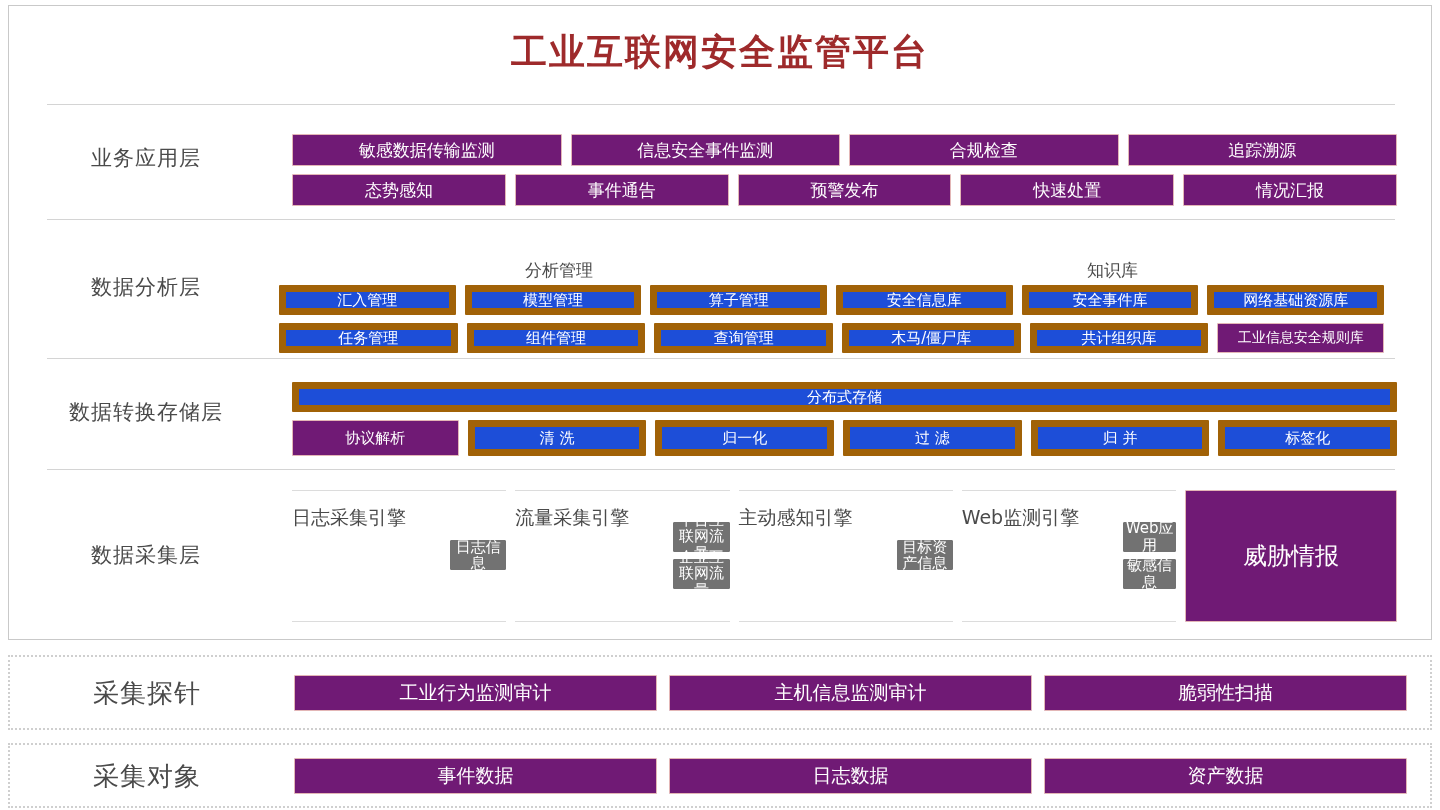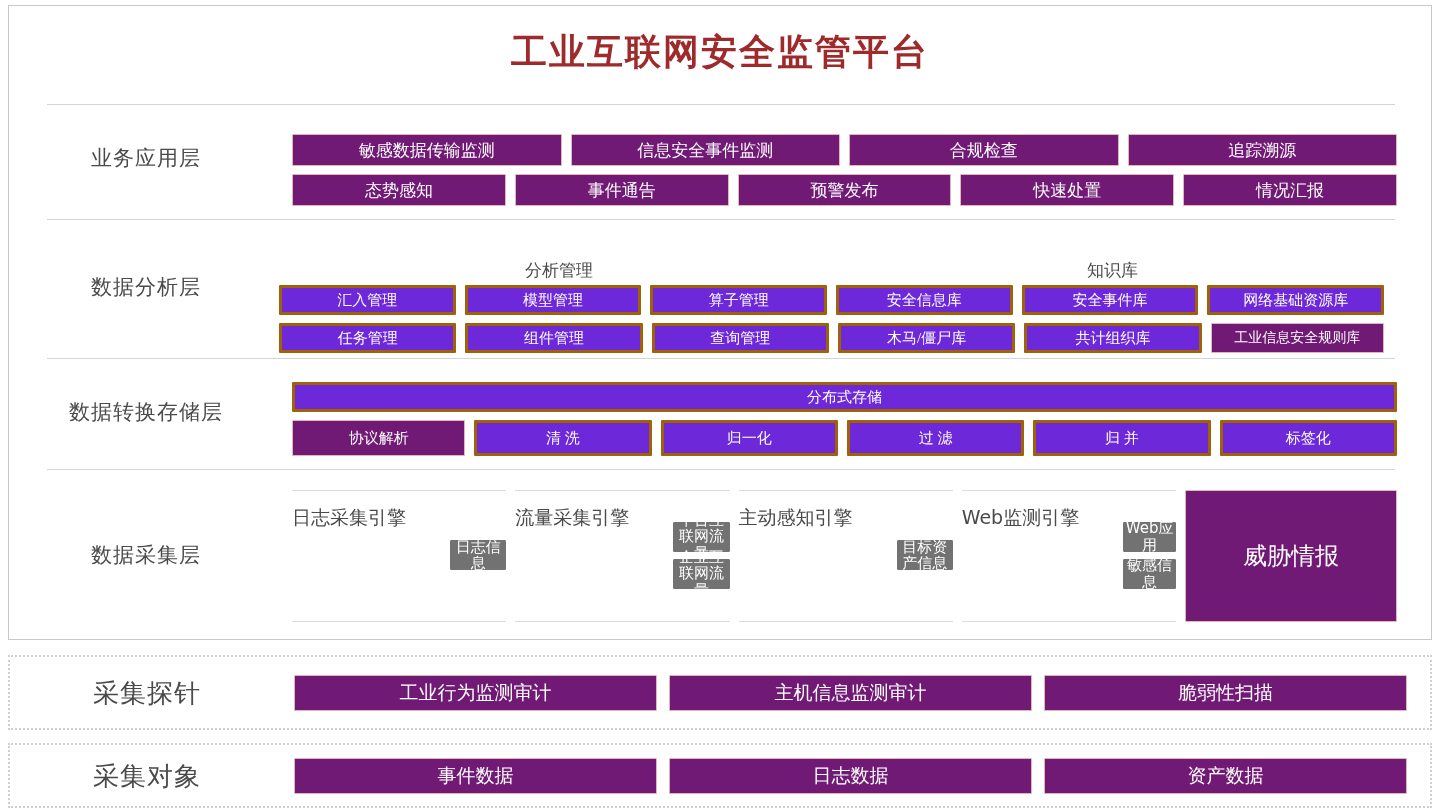--- a/index.html
+++ b/index.html
@@ -39,21 +39,21 @@
     box-sizing:border-box;
     display:flex;align-items:center;justify-content:center;
     font-size:16px;text-align:center;line-height:1.1;
     border-radius:1px;
   }
   .box.red{
     background:#701a75;color:#ffffff;border:1px solid #e3b6b6;
     font-weight:normal;
   }
   .box.grey-light{
-    background:#6d28d9;color:#ffffff;border:3px solid #a16207;font-family:Liberation Serif, serif;
+    background:#1d4ed8;color:#ffffff;border:7px solid #a16207;
   }
   .box.grey-dark{
     background:#727272;color:#ffffff;border:1px solid #727272;
   }
 
   
   .biz-grid{position:absolute;left:283px;top:0;width:1105px;}
   .biz-row{display:flex;gap:9px;}
   .biz-row .box{height:32px;flex:1;font-size:17px;}
   .biz-row+.biz-row{margin-top:8px;}

